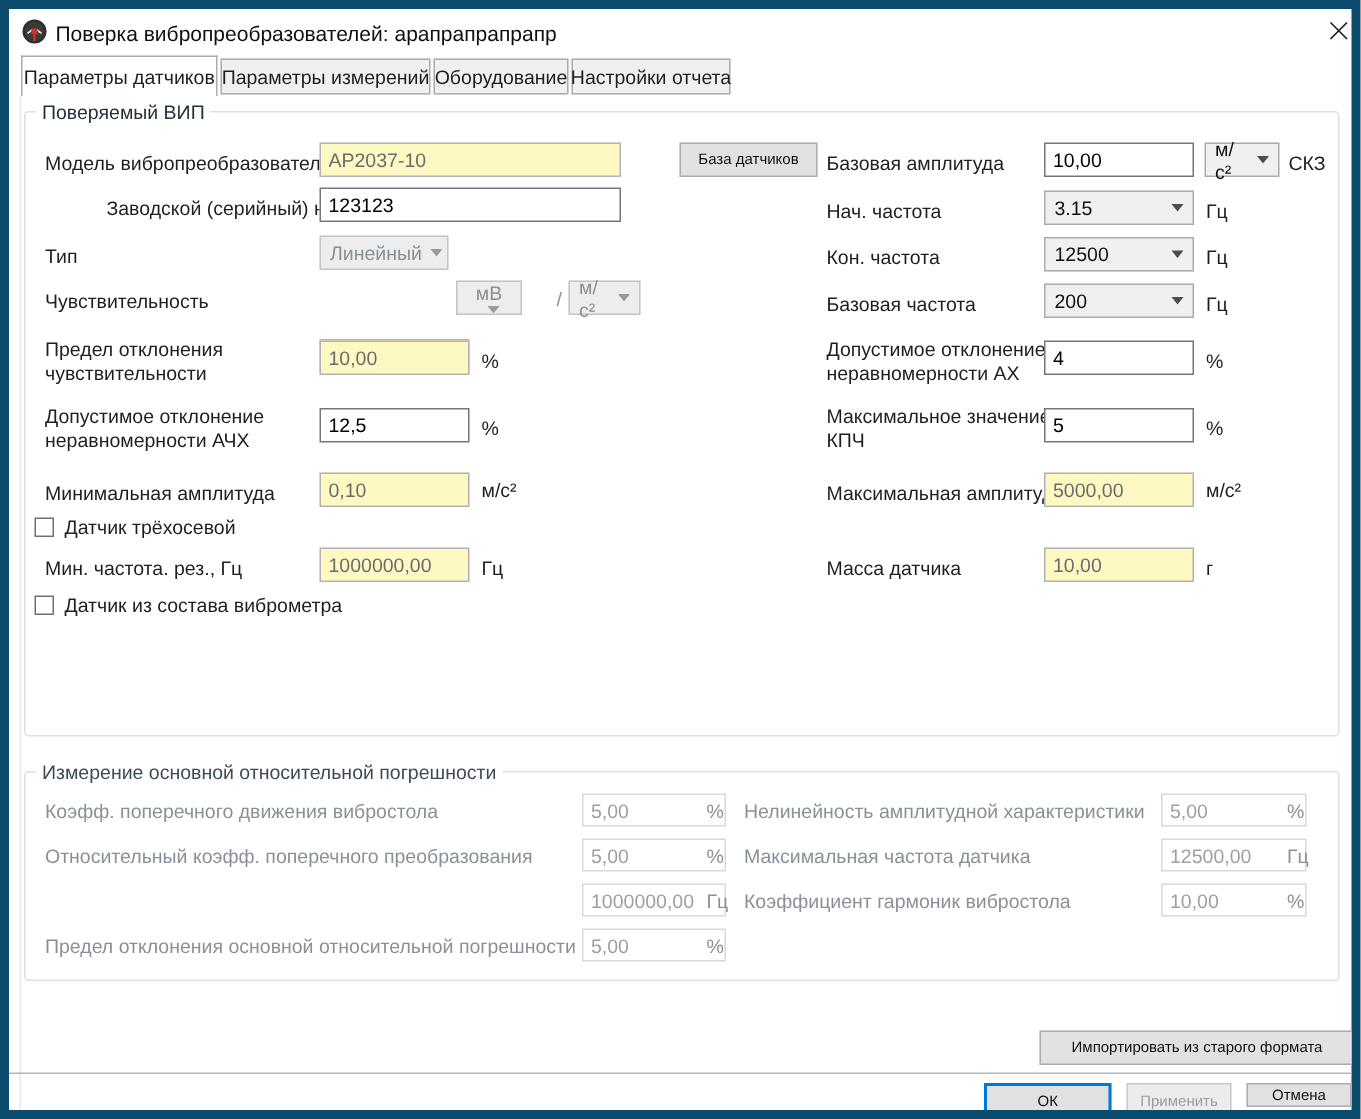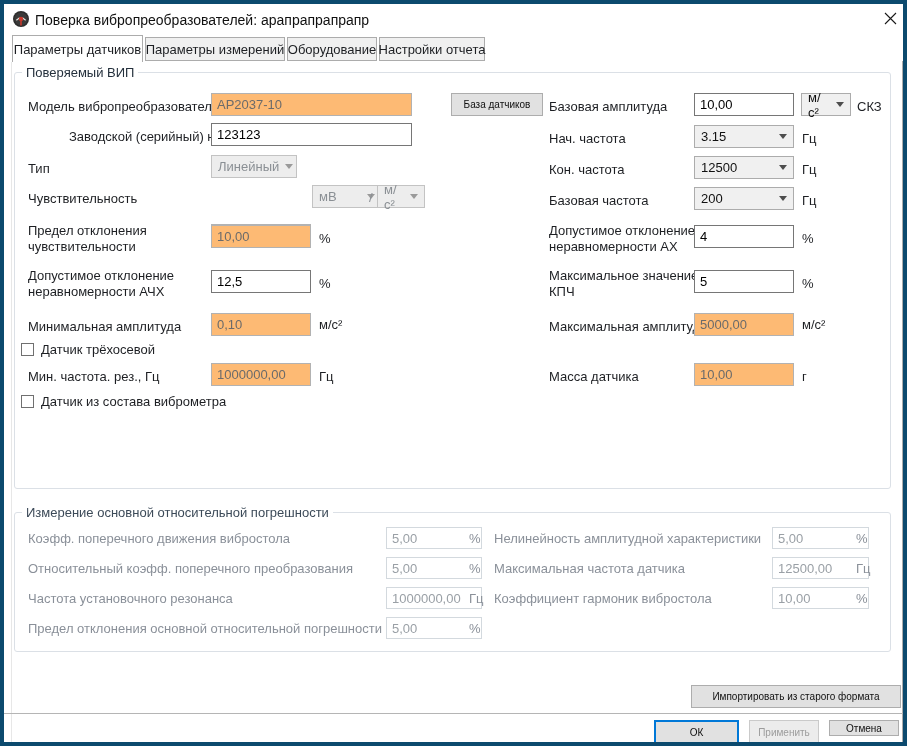--- a/index.html
+++ b/index.html
@@ -1,39 +1,39 @@
 <!DOCTYPE html>
 <html><head>
 <meta charset="utf-8">
 <style>
   html,body{margin:0;padding:0;background:#888;}
   .win{
     position:relative; width:907px; height:746px; box-sizing:border-box;
-    background:#fff; border:4px solid #0c4a6e; overflow:hidden;
+    background:#fff; border:6px solid #0c4a6e; overflow:hidden;
     font-family:"Liberation Sans", sans-serif; color:#1d1f23; font-size:13px;
   }
   .abs{position:absolute;}
   
   .title-text{position:absolute; left:31px; top:8px; font-size:14px; color:#101010; white-space:nowrap;}
   .close-btn{position:absolute; left:872px; top:4px; width:28px; height:24px; display:flex; align-items:center; justify-content:center; cursor:default;}
   
   .tab{position:absolute; box-sizing:border-box; border:1px solid #ACACAC; background:#F0F0F0;
        display:flex; align-items:center; justify-content:center; white-space:nowrap; font-size:13px; color:#1d1f23;}
   .tab.active{background:#fff; border-bottom:none; z-index:3;}
   
   .grp{position:absolute; box-sizing:border-box; border:1px solid #DBE0E6; border-radius:3px; background:transparent;}
   .grp-title{position:absolute; background:#fff; padding:0 4px; white-space:nowrap; color:#24303c; z-index:2;text-align:center;}
   
   .lbl{position:absolute; line-height:16px; color:#1d1f23;}
   .lbl.gray{color:#8A9099;}
   .nowrap{white-space:nowrap;}
   
   .tb{position:absolute; box-sizing:border-box; height:23px; border:1px solid #767676; background:#fff;
       font-family:"Liberation Sans", sans-serif; font-size:13px; color:#000; padding:0 5px; outline:none;}
-  .tb.dis{background:#fdba74; border-color:#B2B2B2; color:#6b6b6b;}
+  .tb.dis{background:#fef9c3; border-color:#B2B2B2; color:#6b6b6b;}
   .tb.ro{background:#fff; border-color:#D3D9DE; color:#9AA0A6;margin-left:22px;}
   
   .dd{position:absolute; box-sizing:border-box; height:23px; border:1px solid #ACACAC; background:#F0F0F0;
       display:flex; align-items:center; justify-content:space-between; padding:0 6px; font-size:13px; color:#101010;}
   .dd.dis{background:#EDEDED; color:#8a8f94; border-color:#C3C3C3;}
   .chev{width:0; height:0; border-left:4px solid transparent; border-right:4px solid transparent; border-top:5px solid #4d4d4d; margin-left:6px;}
   .dd.dis .chev{border-top-color:#9a9a9a;}
   
   .btn{position:absolute; box-sizing:border-box; background:#E1E1E1; border:1px solid #ADADAD;
        display:flex; align-items:center; justify-content:center; font-size:10px; color:#101010; white-space:nowrap; cursor:default;}
@@ -97,21 +97,21 @@
   <input class="tb" style="left: 207px; top: 119px; width: 201px;" value="123123">
 
   <div class="lbl nowrap" style="left:24px;top:157px;">Тип</div>
   <div class="dd dis" style="left:207px;top:151px;width:86px;">
     <span>Линейный</span>
       <span class="chev"></span>
   </div>
 
   <div class="lbl nowrap" style="left:24px;top:187px;">Чувствительность</div>
   <input class="tb dis" style="left: 207px; top: 181px; width: 100px; margin-top: 39px;" readonly="" value="1,000">
-  <div class="dd dis" style="left:308px;top:181px;width:70px;">
+  <div class="dd dis" style="left:298px;top:181px;width:44px;flex-direction:column;">
     <span>мВ</span>
       <span class="chev"></span>
   </div>
   <div class="lbl" style="left:365px;top:186px;color:#8a8f94;">/</div>
   <div class="dd dis" style="left:373px;top:181px;width:48px;">
     <span>м/с²</span>
       <span class="chev"></span>
   </div>
 
   <div class="lbl" style="left:24px;top:219px;width:172px;">Предел отклонения чувствительности</div>
@@ -185,21 +185,20 @@
   <div class="grp-title" style="left:18px;top:501px;color:#3c4a58;">Измерение основной относительной погрешности</div>
 
   <div class="lbl gray nowrap" style="left:24px;top:527px;">Коэфф. поперечного движения вибростола</div>
   <input class="tb ro" style="left: 360px; top: 523px; width: 96px; height: 22px;" readonly="" value="5,00">
   <div class="lbl gray" style="left:465px;top:527px;">%</div>
 
   <div class="lbl gray nowrap" style="left:24px;top:557px;">Относительный коэфф. поперечного преобразования</div>
   <input class="tb ro" style="left: 360px; top: 553px; width: 96px; height: 22px;" readonly="" value="5,00">
   <div class="lbl gray" style="left:465px;top:557px;">%</div>
 
-  <div class="lbl gray nowrap" style="left:24px;top:587px;">Частота установочного резонанса</div>
   <input class="tb ro" style="left: 360px; top: 583px; width: 96px; height: 22px;" readonly="" value="1000000,00">
   <div class="lbl gray" style="left:465px;top:587px;">Гц</div>
 
   <div class="lbl gray nowrap" style="left:24px;top:617px;">Предел отклонения основной относительной погрешности</div>
   <input class="tb ro" style="left: 360px; top: 613px; width: 96px; height: 22px;" readonly="" value="5,00">
   <div class="lbl gray" style="left:465px;top:617px;">%</div>
 
   <div class="lbl gray nowrap" style="left:490px;top:527px;">Нелинейность амплитудной характеристики</div>
   <input class="tb ro" style="left: 746px; top: 523px; width: 97px; height: 22px;" readonly="" value="5,00">
   <div class="lbl gray" style="left:852px;top:527px;">%</div>

